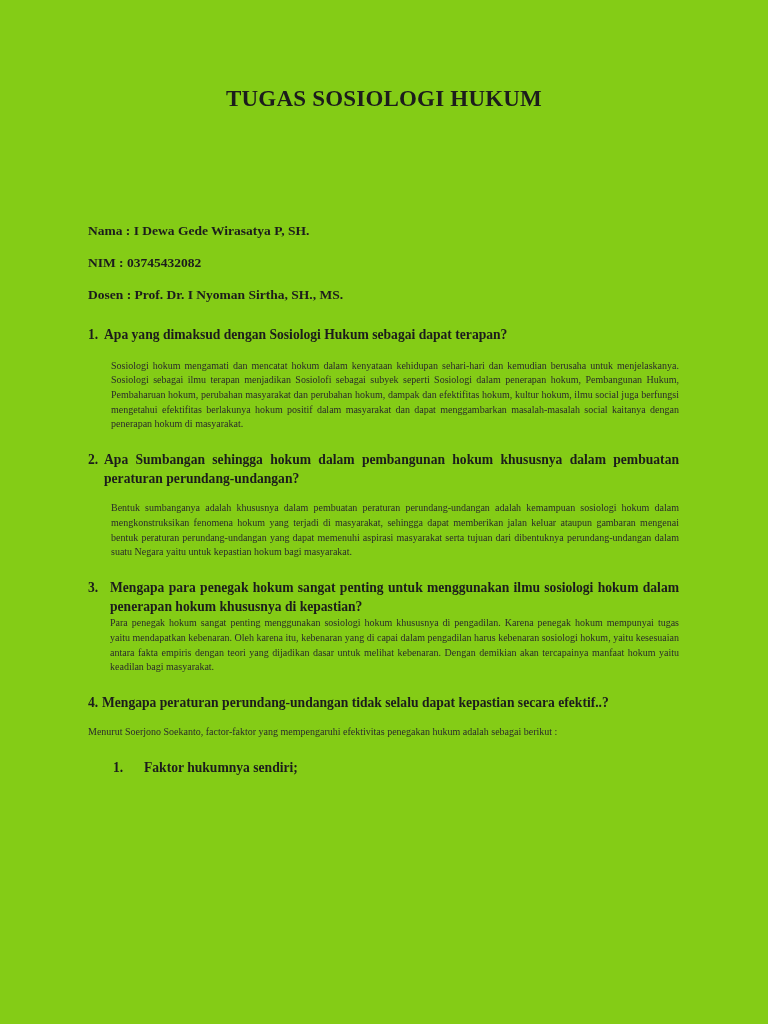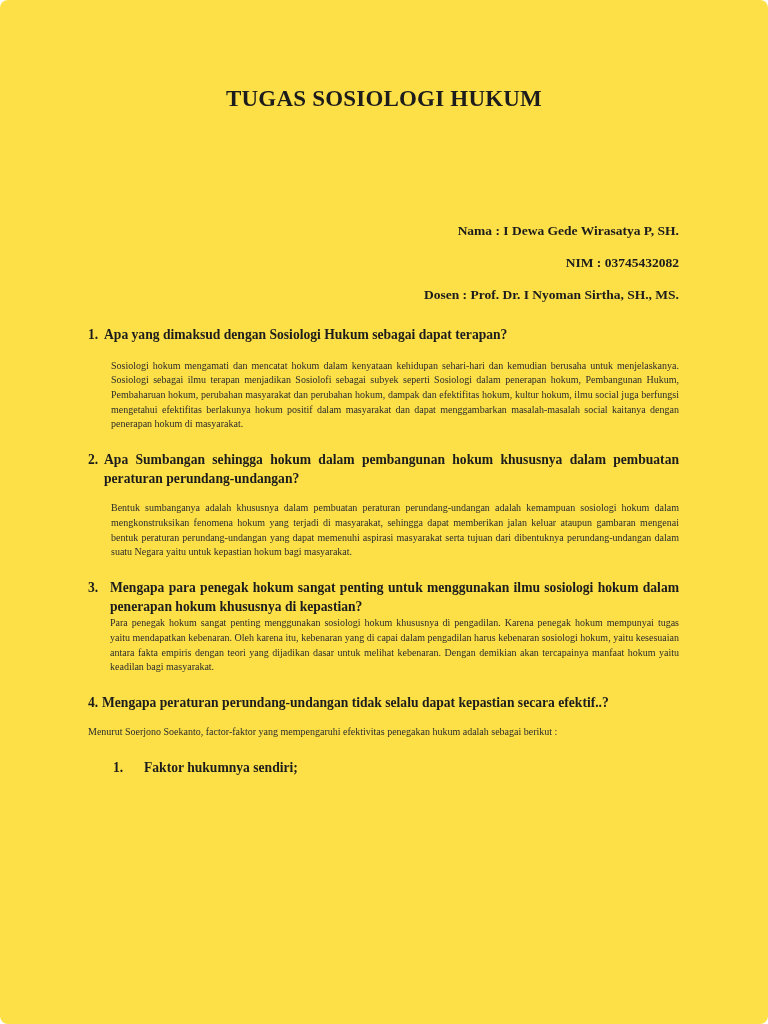--- a/index.html
+++ b/index.html
@@ -14,44 +14,42 @@
     overflow: hidden;
     font-family: "Liberation Serif", "DejaVu Serif", serif;
     color: #2b2b2b;
     -webkit-font-smoothing: antialiased;
   }
 
   .page {
     position: relative;
     width: 768px;
     height: 1024px;
-    background: #fde047;
+    background: #84cc16;
     box-sizing: border-box;
     padding: 0;
-    border-radius: 8px;
   }
 
   
   .doc-title {
     margin: 0;
     padding-top: 86px;
     text-align: center;
     font-family: "Liberation Serif", "DejaVu Serif", serif;
     font-weight: 700;
     font-size: 23px;
     letter-spacing: 0.2px;
     color: #1c1c1c;
   }
 
   
   .identity {
     margin-top: 111px;
     padding-left: 88px;
     padding-right: 89px;
-    text-align: right;
   }
   .identity-line {
     font-weight: 700;
     font-size: 13.5px;
     color: #1c1c1c;
     margin: 0 0 16px 0;
     line-height: 1.2;
   }
   .identity-line:last-child { margin-bottom: 0; }
 

